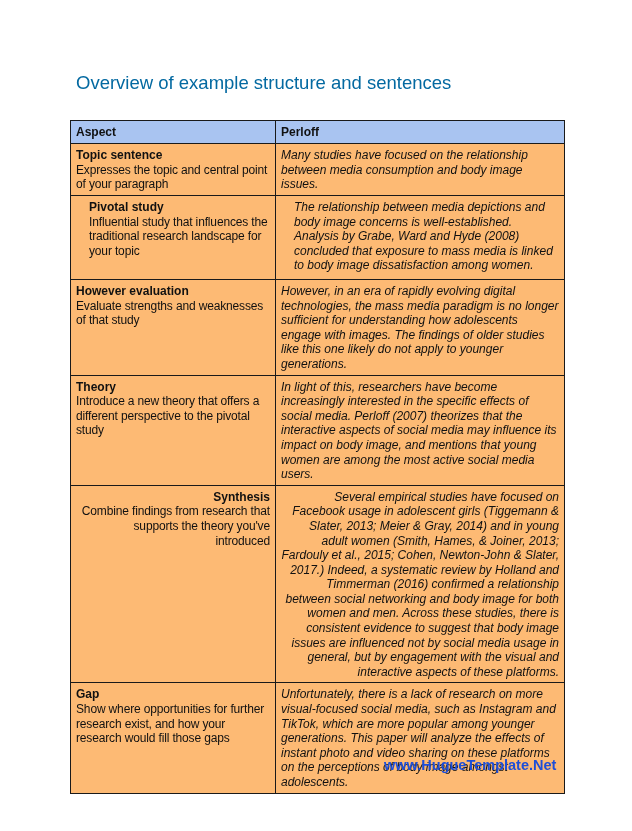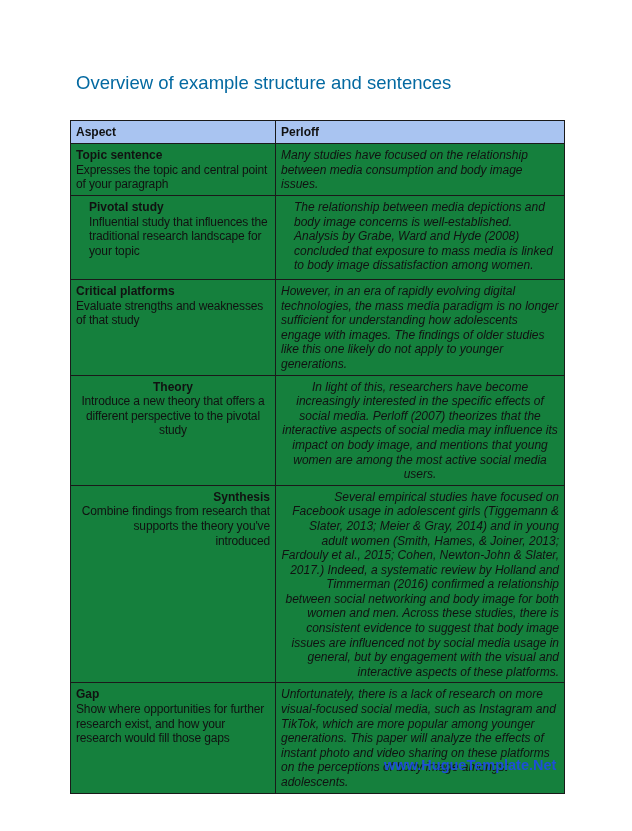--- a/index.html
+++ b/index.html
@@ -45,38 +45,38 @@
       padding: 4px 5px 3px 5px;
     }
     table.overview th {
       background: #a9c4f1;
       font-weight: bold;
       height: 15px;
       padding-top: 4px;
       padding-bottom: 3px;
     }
     table.overview td {
-      background: #15803d;
+      background: #fdba74;
     }
     .aspect-name {
       font-weight: bold;
       display: block;
     }
     .aspect-desc {
       display: block;
       letter-spacing: -0.15px;
     }
     .example-text {
       font-style: italic;
       display: block;
     }
     tr.r-topic td { height: 44px; }
     tr.r-pivotal td { height: 76px; padding-left: 18px; }
     tr.r-critical td { height: 77px; }
-    tr.r-theory td { height: 90px; text-align: center; }
+    tr.r-theory td { height: 90px; }
     tr.r-synthesis td { height: 176px; text-align: right; }
     tr.r-gap td { height: 95px; }
     .footer-link {
       position: absolute;
       left: 384px;
       top: 757px;
       font-size: 14.5px;
       font-weight: bold;
       color: #1d4ed8;
       text-decoration: none;
@@ -112,21 +112,21 @@
       <td>
         <span class="aspect-name">Pivotal study</span>
         <span class="aspect-desc">Influential study that influences the traditional research landscape for your topic</span>
       </td>
       <td>
         <span class="example-text">The relationship between media depictions and body image concerns is well-established. Analysis by Grabe, Ward and Hyde (2008) concluded that exposure to mass media is linked to body image dissatisfaction among women.</span>
       </td>
     </tr>
     <tr class="r-critical">
       <td>
-        <span class="aspect-name">Critical platforms</span>
+        <span class="aspect-name">However evaluation</span>
         <span class="aspect-desc">Evaluate strengths and weaknesses of that study</span>
       </td>
       <td>
         <span class="example-text">However, in an era of rapidly evolving digital technologies, the mass media paradigm is no longer sufficient for understanding how adolescents engage with images. The findings of older studies like this one likely do not apply to younger generations.</span>
       </td>
     </tr>
     <tr class="r-theory">
       <td>
         <span class="aspect-name">Theory</span>
         <span class="aspect-desc">Introduce a new theory that offers a different perspective to the pivotal study</span>

